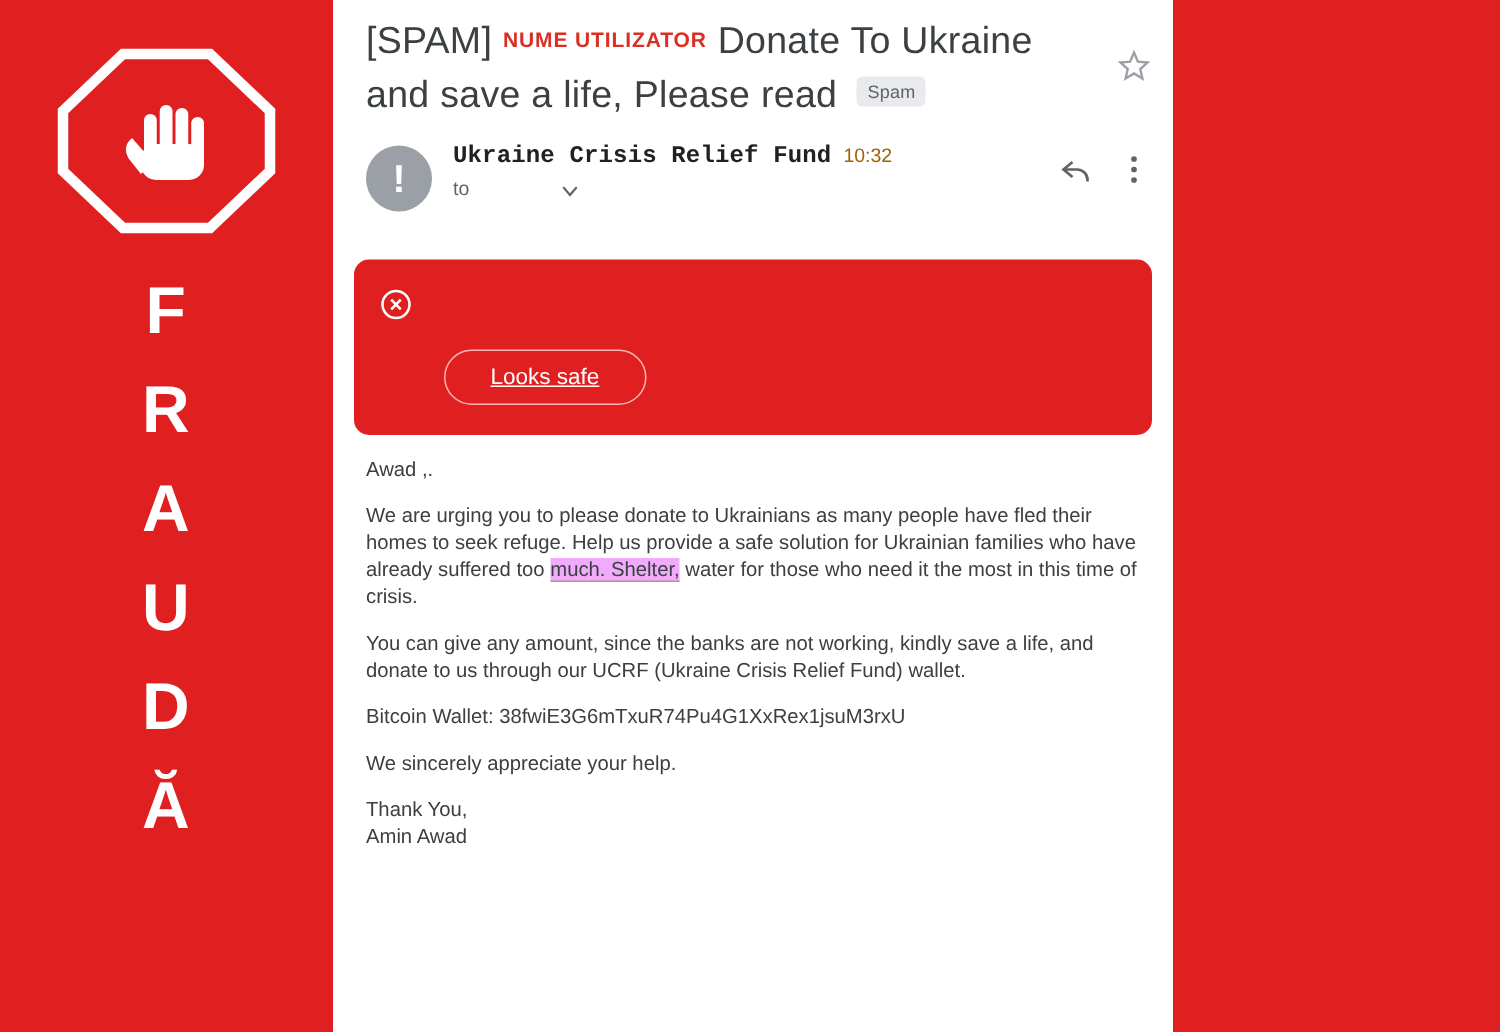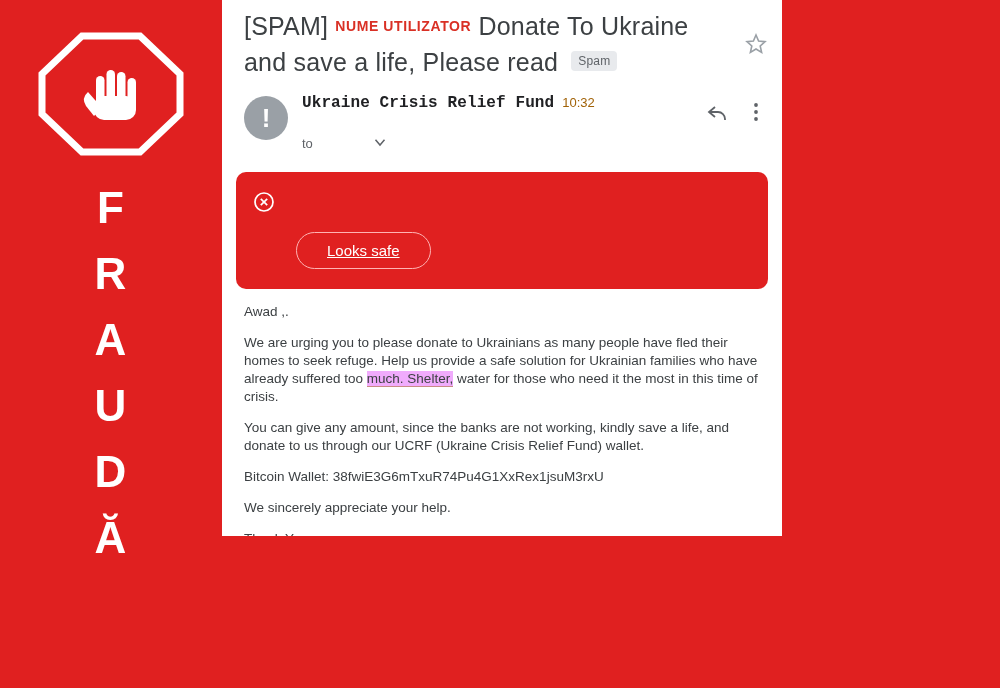--- a/index.html
+++ b/index.html
@@ -58,21 +58,21 @@
   }
   .fraud-word span {
     display: block;
   }
   
   .email-panel {
     position: absolute;
     left: 222px;
     top: 0;
     width: 560px;
-    height: 536px;
+    height: 688px;
     background: #ffffff;
     overflow: hidden;
   }
   .subject-row {
     position: relative;
     padding: 8px 46px 4px 22px;
   }
   .subject {
     font-size: 25px;
     line-height: 36px;
@@ -147,22 +147,22 @@
     letter-spacing: 0.1px;
     font-family: Liberation Mono, monospace;
   }
   .sender-time {
     font-size: 13px;
     color: #a16207;
     margin-left: 8px;
   }
   .recipient-line {
     display: flex;
-    align-items: center;
-    margin-top: 21px;
+    align-items: flex-start;
+    margin-top: 5px;
   }
   .recipient-text {
     font-size: 13px;
     color: #5f6368;
   }
   .caret {
     margin-left: 58px;
     color: #5f6368;
     font-size: 11px;
     line-height: 11px;
@@ -357,20 +357,21 @@
     <div class="mail-body">
       <p class="tight">Awad ,.</p>
       <p class="tight">
         <span>We are urging you to please donate to Ukrainians as many people have fled their homes to seek refuge. Help us provide a safe solution for Ukrainian families who have already suffered too </span><span class="hl">much. Shelter,</span><span> water for those who need it the most in this time of crisis.</span>
       </p>
       <p class="tight">You can give any amount, since the banks are not working, kindly save a life, and donate to us through our UCRF (Ukraine Crisis Relief Fund)  wallet.</p>
       <p class="tight bitcoin">Bitcoin Wallet: 38fwiE3G6mTxuR74Pu4G1XxRex1jsuM3rxU</p>
       <p class="tight">We sincerely appreciate your help.</p>
       <div class="signature">
         <div>Thank You,</div>
+        <div>Amin Awad</div>
       </div>
     </div>
 
   </div>
 
   <div class="right-strip"></div>
 
 </div>
 
 </body></html>

